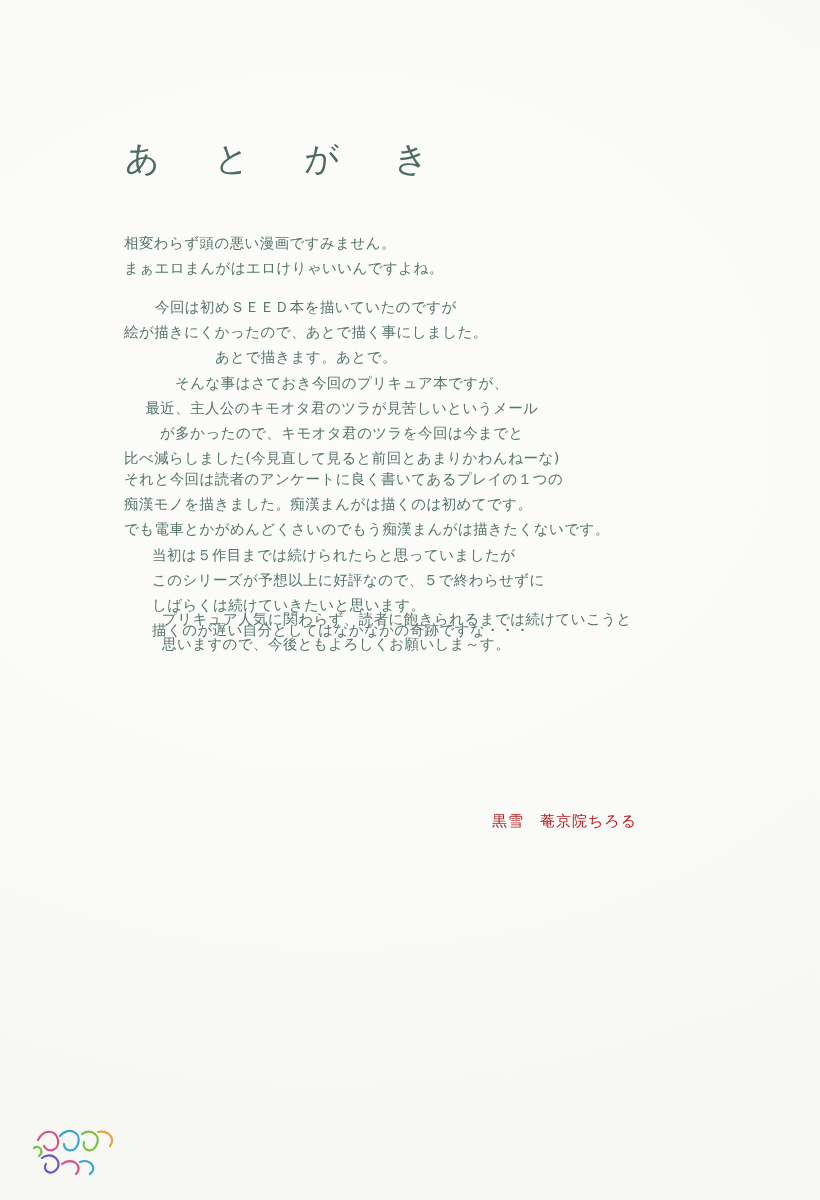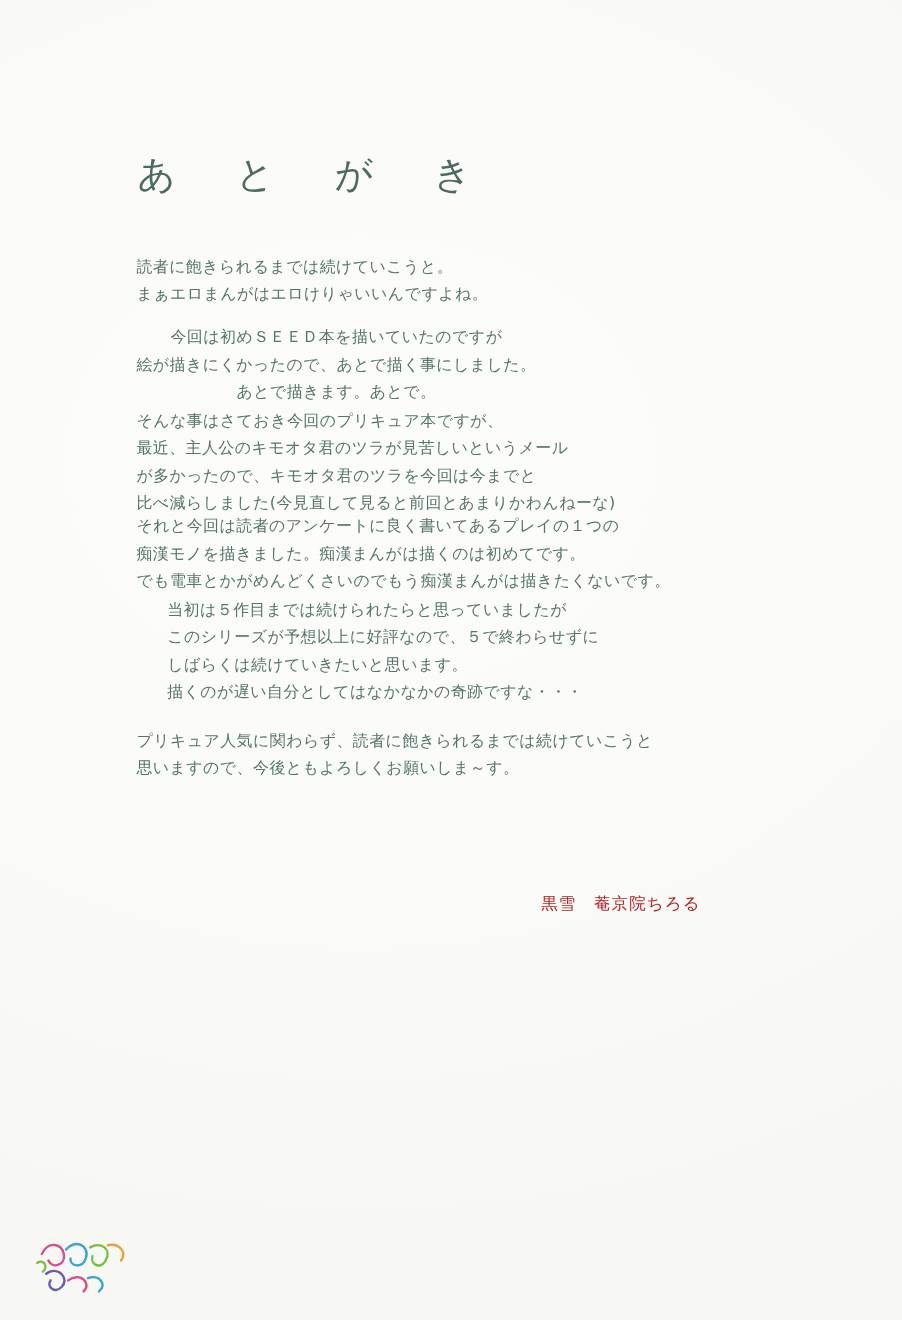--- a/index.html
+++ b/index.html
@@ -54,24 +54,24 @@
     left: 124px;
     color: #54756a;
     font-size: 14.5px;
     line-height: 25px;
     font-family: "DejaVu Sans", sans-serif;
     white-space: pre-wrap;
     letter-spacing: 0.4px;
   }
   .p1 { top: 231px; }
   .p2 { top: 295px; text-align: center; }
-  .p3 { top: 371px; }
+  .p3 { top: 371px; text-align: center; }
   .p4 { top: 467px; }
   .p5 { top: 543px; margin-left: 28px; }
-  .p6 { top: 662px; }
+  .p6 { top: 607px; margin-left: 38px; }
 
   .signature {
     position: absolute;
     left: 492px;
     top: 812px;
     color: #b91c1c;
     font-size: 15px;
     letter-spacing: 1px;
     white-space: nowrap;
     font-family: "DejaVu Sans", sans-serif;
@@ -97,21 +97,21 @@
 </head>
 <body>
 
 <div class="page">
   <div class="paper-tint"></div>
 
   <div class="content">
 
     <div class="afterword-title">あ と が き</div>
 
-    <div class="body-block p1">読者に飽きられるまでは続けていこうと。
+    <div class="body-block p1">相変わらず頭の悪い漫画ですみません。
 まぁエロまんがはエロけりゃいいんですよね。</div>
 
     <div class="body-block p2">今回は初めＳＥＥＤ本を描いていたのですが
 絵が描きにくかったので、あとで描く事にしました。
 あとで描きます。あとで。</div>
 
     <div class="body-block p3">そんな事はさておき今回のプリキュア本ですが、
 最近、主人公のキモオタ君のツラが見苦しいというメール
 が多かったので、キモオタ君のツラを今回は今までと
 比べ減らしました(今見直して見ると前回とあまりかわんねーな)</div>

